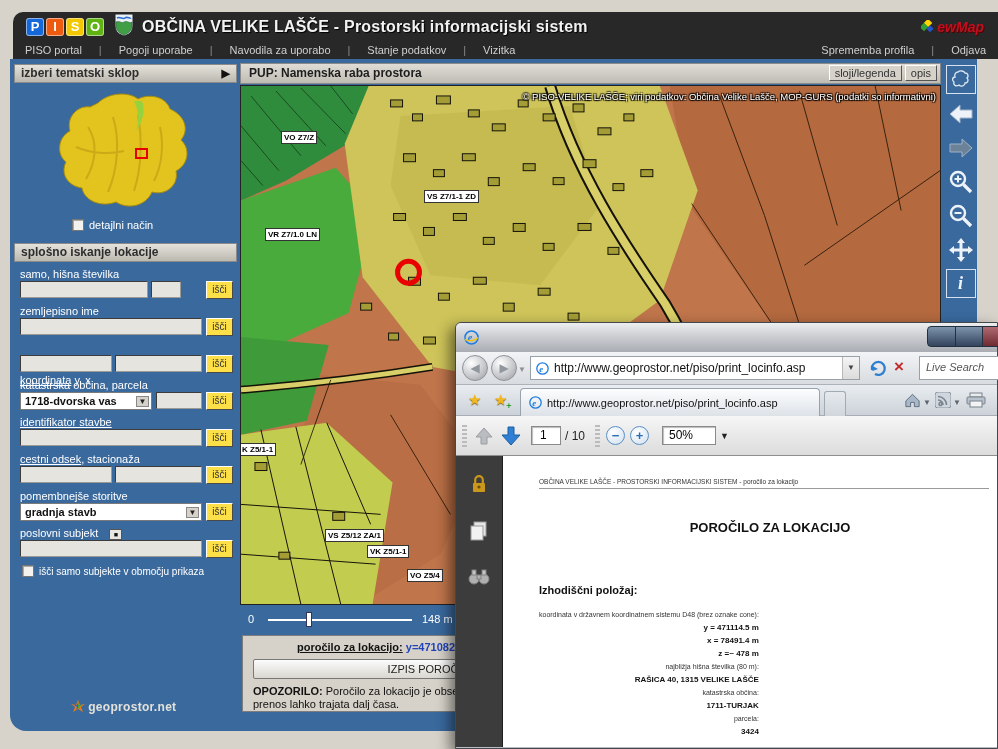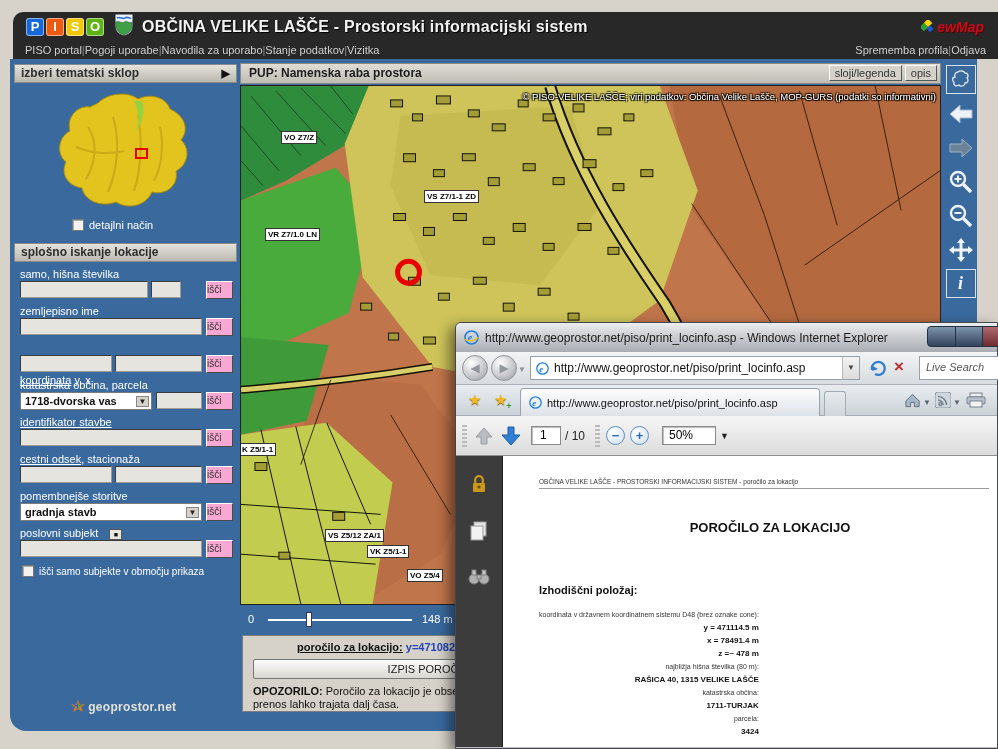--- a/index.html
+++ b/index.html
@@ -15,21 +15,21 @@
     font-weight:bold; font-size:13px; display:inline-flex; align-items:center; justify-content:center;
     border:1px solid rgba(255,255,255,.5); }
   .lb0{background:#1668d8;} .lb1{background:#ee5a10;} .lb2{background:#f4c800;} .lb3{background:#5fb414;}
   .crest { margin:0 8px 0 8px; }
   .hdr-title { color:#f2f2f2; font-size:16px; font-weight:bold; letter-spacing:.2px;
     text-shadow:1px 1px 1px #000; }
   .ewmap { margin-left:auto; margin-right:14px; display:flex; align-items:center; gap:3px;
     color:#c01020; font-weight:bold; font-size:14px; font-style:italic; text-shadow:1px 1px 0 #500; }
   .hdr-menu { height:18px; display:flex; justify-content:space-between; padding:0 12px;
     font-size:11px; color:#cfcfcf; }
-  .hdr-menu .grp { display:flex; gap:0; align-items:center; }
+  .hdr-menu .grp { display:flex; gap:17px; align-items:center; }
   .menu-item { cursor:pointer; }
   .divider { color:#8a8a8a; }
 
   
   .app-body { position:absolute; left:10px; top:59px; width:967px; height:672px;
     background:#39699d; border-radius:0 0 16px 16px; }
 
   
   .sb-head { position:absolute; left:4px; width:223px; height:19px;
     background:linear-gradient(#e6e3dc,#bbb8b0); border:1px solid #8a8a8a; color:#2e2e2e;
@@ -41,23 +41,23 @@
     box-shadow:inset 1px 1px 0 #aaa; }
   .fld-label { position:absolute; left:10px; color:#fff; font-size:11px; white-space:nowrap; }
   .lnk { text-decoration:underline; cursor:pointer; }
   .row { position:absolute; left:10px; width:213px; height:17px; }
   .inp { position:absolute; height:17px; background:#e6e4de; border:1px solid #9c9a94;
     border-top-color:#3c3c3c; border-left-color:#3c3c3c; font-size:11px; padding:0 3px; }
   .sel { position:absolute; height:18px; background:#fff; border:1px solid #7a7a7a;
     font-size:11px; line-height:16px; padding:0 18px 0 4px; color:#111; cursor:pointer; white-space:nowrap; overflow:hidden;font-weight:bold;}
   .sel .car { position:absolute; right:2px; top:3px; width:13px; height:11px; background:#d6d2ca;
     border:1px solid #888; font-size:8px; line-height:10px; text-align:center; color:#222; }
-  .isci { position:absolute; right:0; top:0; width:27px; height:18px; background:#f9a8d4;
+  .isci { position:absolute; right:0; top:0; width:27px; height:18px; background:#fde047;
     border:1px solid; border-color:#fdfdfd #4a4a4a #4a4a4a #fdfdfd; font-size:10px; color:#333;
-    text-align:left; line-height:16px; cursor:pointer; }
+    text-align:center; line-height:16px; cursor:pointer; }
   .subj-ico { display:inline-block; width:13px; height:11px; background:#e8e6e0; border:1px solid #555;
     font-size:7px; line-height:10px; text-align:center; color:#111; margin-left:8px; }
   .geop { position:absolute; left:0; width:227px; top:641px; text-align:center; color:#e3e1da;
     font-size:12px; font-weight:bold; letter-spacing:.3px; }
 
   
   .map-head { position:absolute; left:230px; top:4px; width:701px; height:21px;
     background:linear-gradient(#e0ddd6,#bfbcb4); border:1px solid #8a8a8a; color:#1d1d1d;
     font-weight:bold; font-size:12px; line-height:19px; padding-left:8px; }
   .mh-btn { float:right; margin:1px 3px 0 0; height:16px; background:#d6d2ca;
@@ -490,21 +490,20 @@
     </div>
   </div>
 
   <div class="ie">
     <div class="ie-title">
       <svg width="15" height="15" viewBox="0 0 16 16">
           <circle cx="8" cy="8" r="7" fill="none" stroke="#1f7ee0" stroke-width="1.6"></circle>
           <text x="4" y="12" font-size="11" font-weight="bold" font-style="italic" fill="#1f7ee0" font-family="Liberation Serif, serif">e</text>
           <path d="M1 10 C5 12 12 12 15 8" stroke="#f4c400" stroke-width="1.4" fill="none"></path>
         </svg>
-      <span>http://www.geoprostor.net/piso/print_locinfo.asp - Windows Internet Explorer</span>
       <span class="win-btns">
           <span></span>
           <span></span>
           <span></span>
         </span>
     </div>
 
     <div class="ie-nav">
       <span class="nav-circle" style="left:6px;">◀</span>
       <span class="nav-circle" style="left:35px;">▶</span>

